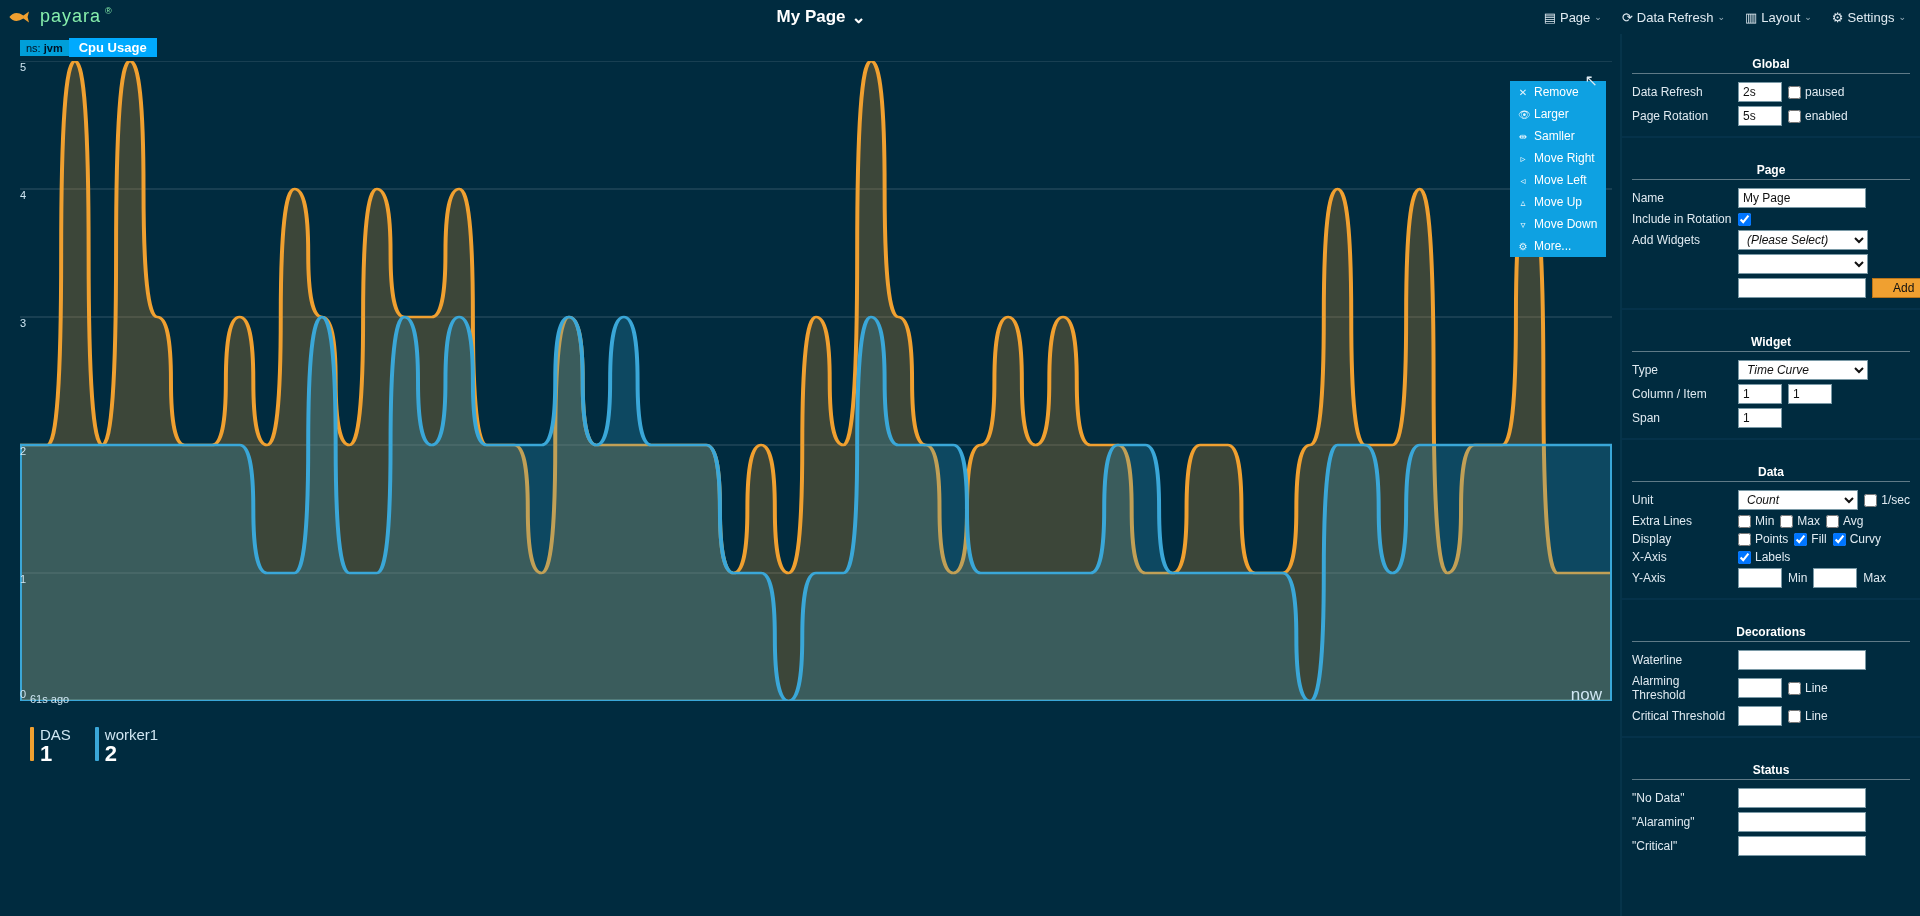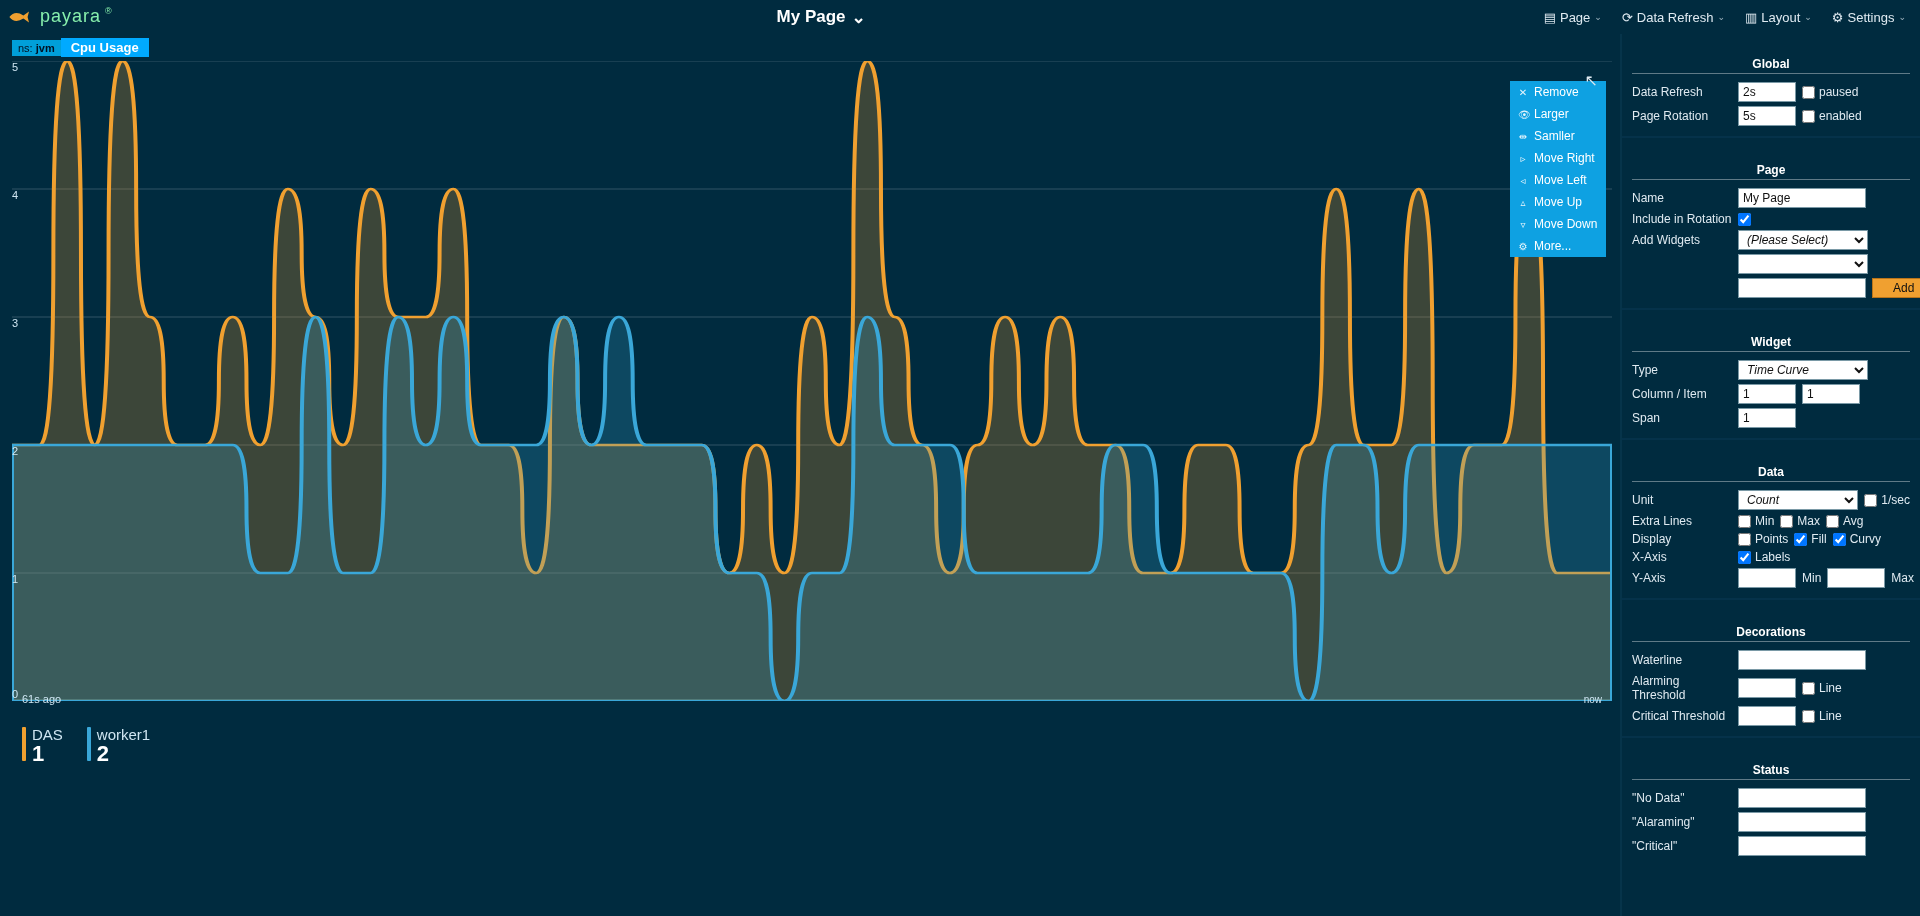--- a/index.html
+++ b/index.html
@@ -9,53 +9,53 @@
 .topnav { display:flex; align-items:center; height:34px; background:#002b3f; padding:0 8px; font-size:13px; }
 .logo { display:flex; align-items:flex-start; gap:4px; font-family:serif; color:#86efac; font-size:18px; letter-spacing:1px;}
 .logo svg { height:22px; width:28px; }
 .spacer { flex:1; }
 .page-title-center { font-size:17px; font-weight:700; color:#fff; display:flex; align-items:center; gap:6px;}
 .nav-btn { display:inline-flex; align-items:center; gap:4px; padding:4px 6px; margin-left:8px; cursor:pointer; }
 .nav-btn .chev { font-size:9px; opacity:.7;}
 
 
 .viewport { display:flex; height:calc(100% - 34px); }
-.chart-area { flex:1; position:relative; padding:4px 8px 8px 12px; }
+.chart-area { flex:1; position:relative; padding:4px 8px 8px 20px; }
 .side-panel { width:300px; background:#002b3f; border-left:2px solid #06344a; padding:6px 10px; overflow:auto; font-size:12px;}
 
 
 .chart-header { display:flex; align-items:center; gap:0; }
 .badge-ns { background:#009fd9; color:#012; font-size:11px; padding:2px 6px; }
 .badge-title { background:#00aaff; color:#fff; font-weight:700; font-size:13px; padding:2px 10px; }
 
 
 .chart-wrap { position:relative; height:640px; margin-top:4px; }
 .axis-label { position:absolute; left:0; font-size:11px; color:#cfe6f2; }
 .xaxis-left { position:absolute; bottom:-4px; left:10px; font-size:11px; color:#cfe6f2;}
-.xaxis-right { position:absolute; bottom:-4px; right:10px; font-size:10px; color:#cfe6f2;}
+.xaxis-right { position:absolute; bottom:-4px; right:10px; font-size:17px; color:#cfe6f2;}
 
 
 .legend-row { display:flex; gap:24px; margin-top:26px; padding-left:10px;}
 .legend-item { display:flex; gap:6px; align-items:flex-start;}
 .legend-bar { width:4px; height:34px; border-radius:1px;}
 .legend-name { font-size:15px; color:#cfe6f2; line-height:1;}
 .legend-val  { font-size:22px; font-weight:700; color:#fff; line-height:1.1;}
 
 
 .context-menu { position:absolute; top:20px; right:6px; width:96px; background:#0ea1e2; color:#fff; font-size:12px; border-radius:0; z-index:5;}
 .context-menu .mi { display:flex; align-items:center; gap:6px; padding:4px 8px; cursor:pointer;}
 .mi .mi-icon{ width:10px; text-align:center; font-size:10px; opacity:.9;}
 
 
 .sect-title { text-align:center; font-weight:700; font-size:12px; margin:17px 0 2px; color:#fff;}
 .sect-hr { border:none; border-top:1px solid #5f7a87; margin-bottom:6px;}
 .form-row { display:flex; align-items:center; padding:2px 0; gap:6px;}
 .form-row label.lbl { flex:0 0 100px; font-size:12px; color:#dfeaf1;}
 input[type=text].txt, select.sel { background:#fff; color:#111; border:1px solid #7a99a6; height:20px; font-size:12px; padding:0 4px; }
-input[type=text].txt { width:58px; }
+input[type=text].txt { width:44px; }
 input[type=text].txt.wide { width:128px; }
 select.sel { width:128px; }
 select.sel.wide { width:130px;font-style:italic; }
 .chk-lbl { display:inline-flex; align-items:center; gap:4px; font-size:12px; }
 .btn-add { background:#f0a030; color:#111; border:1px solid #b9741a; padding:2px 20px; font-size:12px; cursor:pointer;}
 .panel-gap { height:10px; border-top:2px solid #05324a; margin:8px -10px; }
 
 
 .plotsvg { width:100%; height:100%; }
 .grid line { stroke:#305567; stroke-width:1; }

